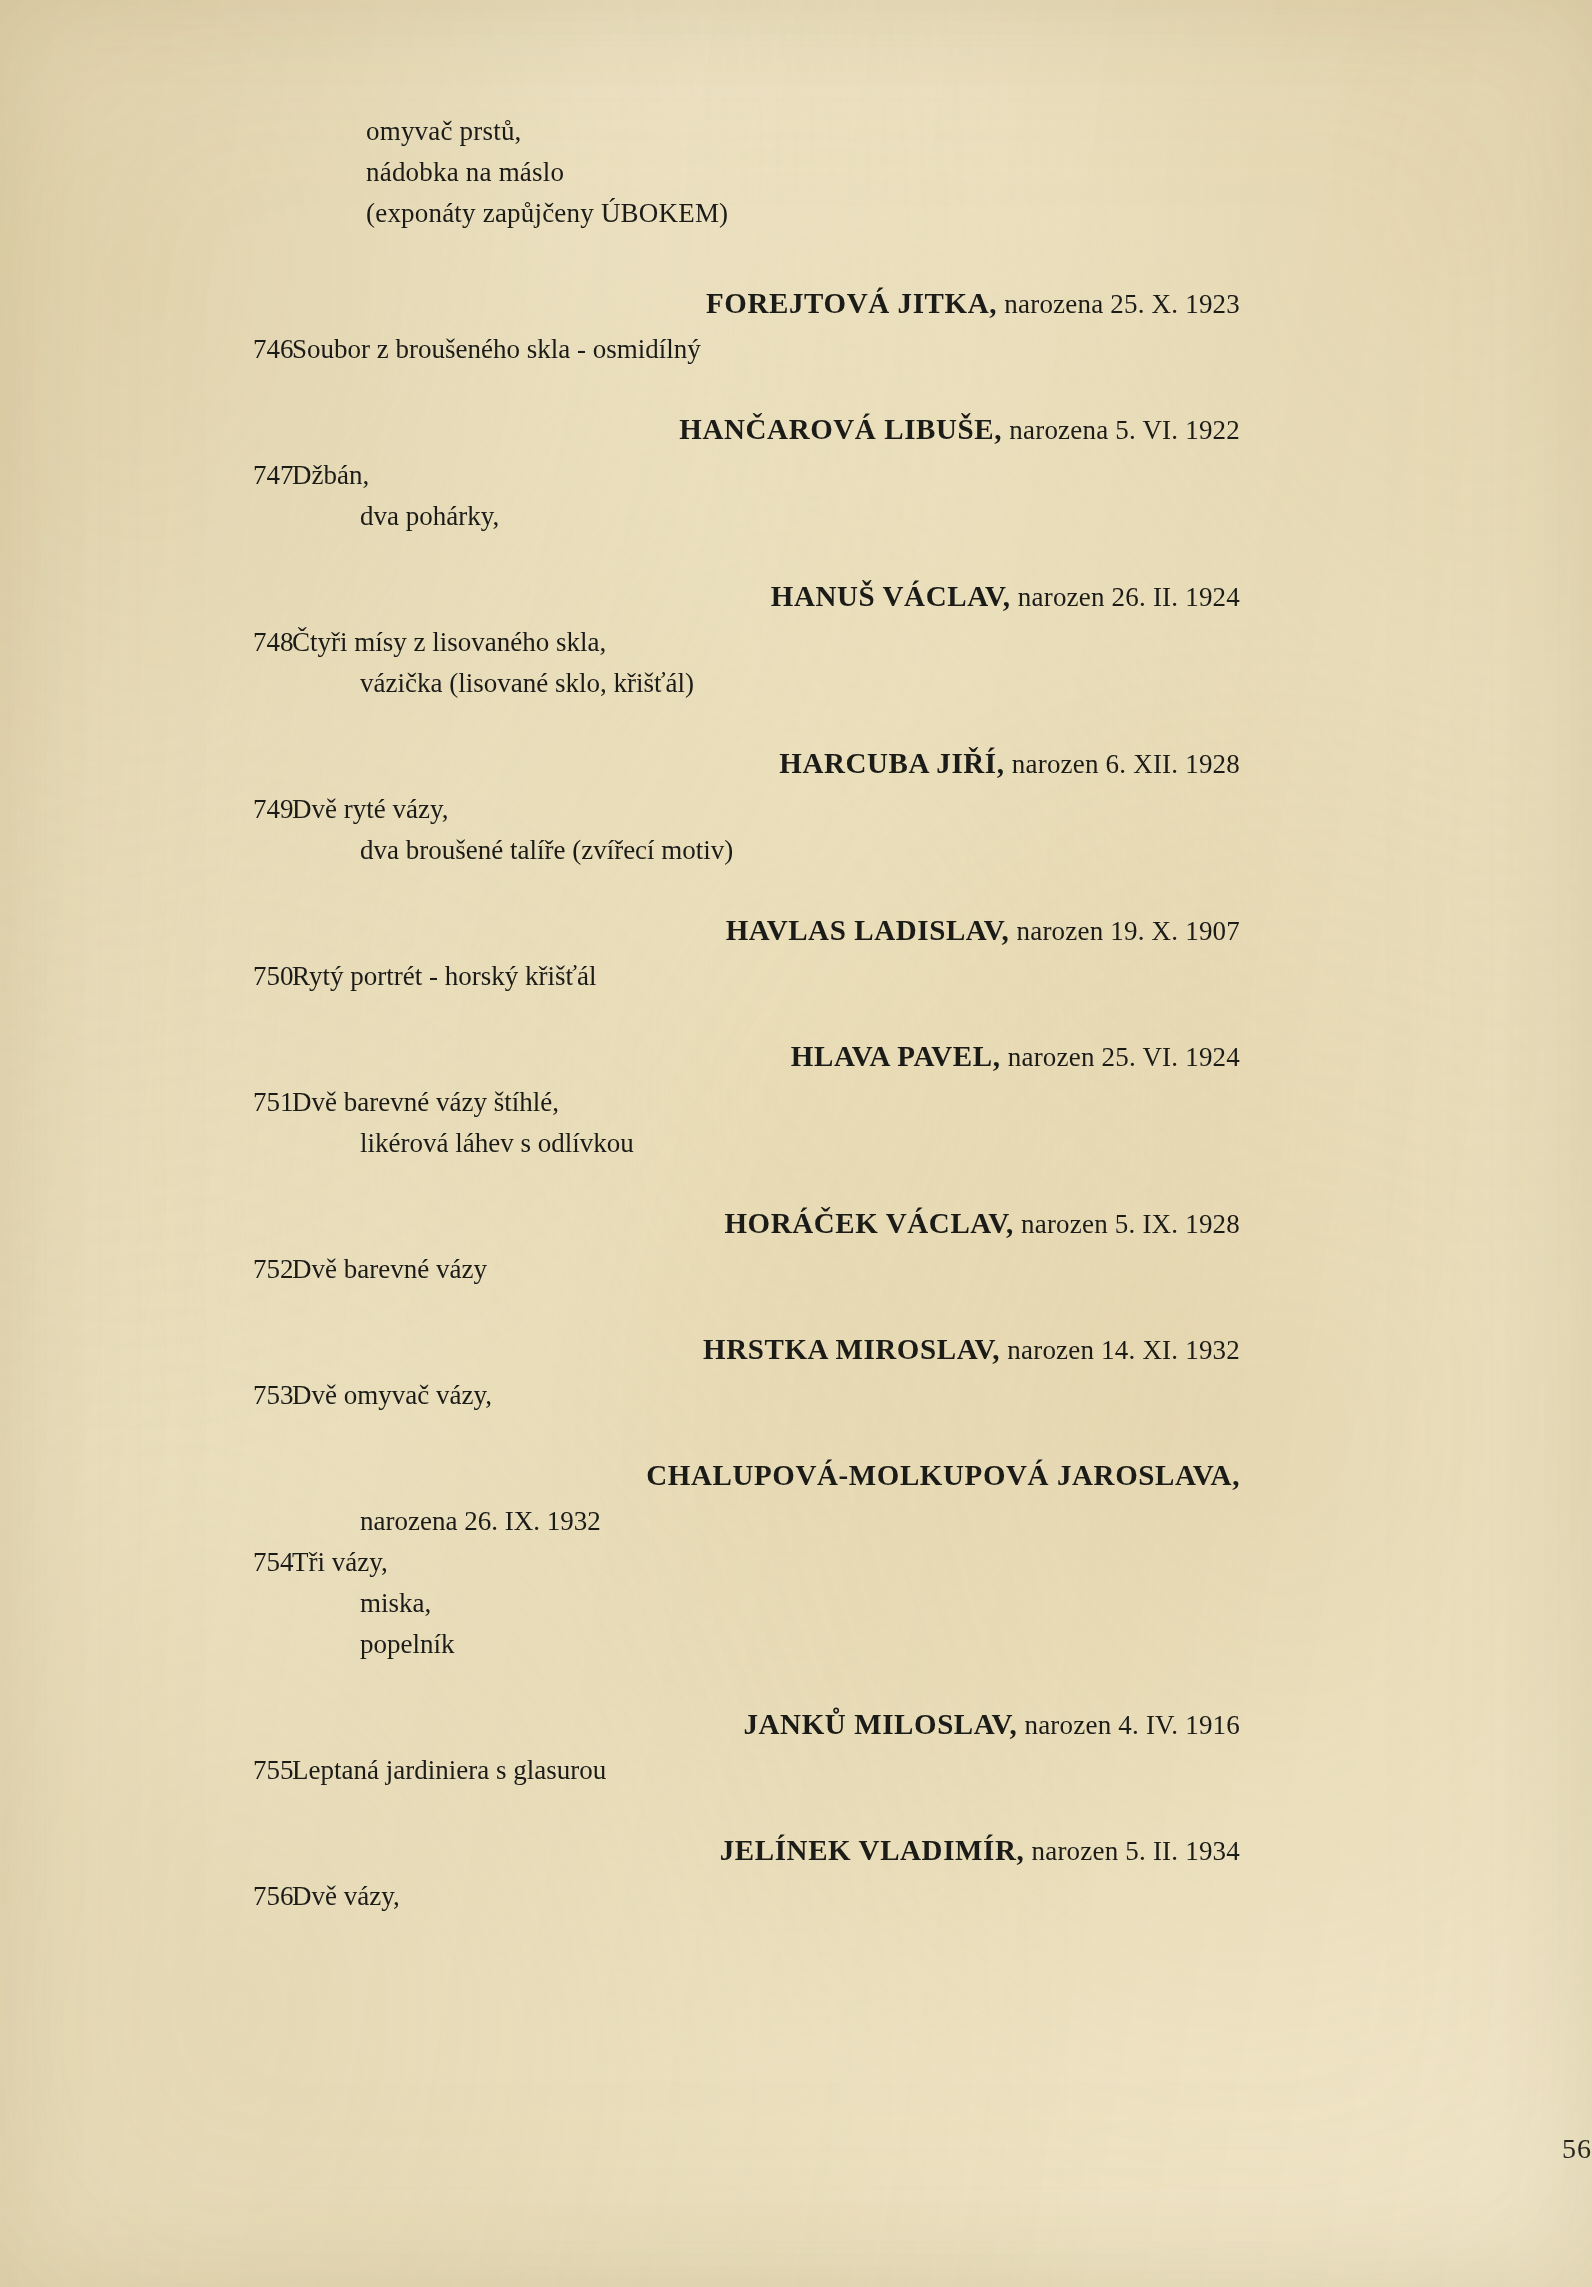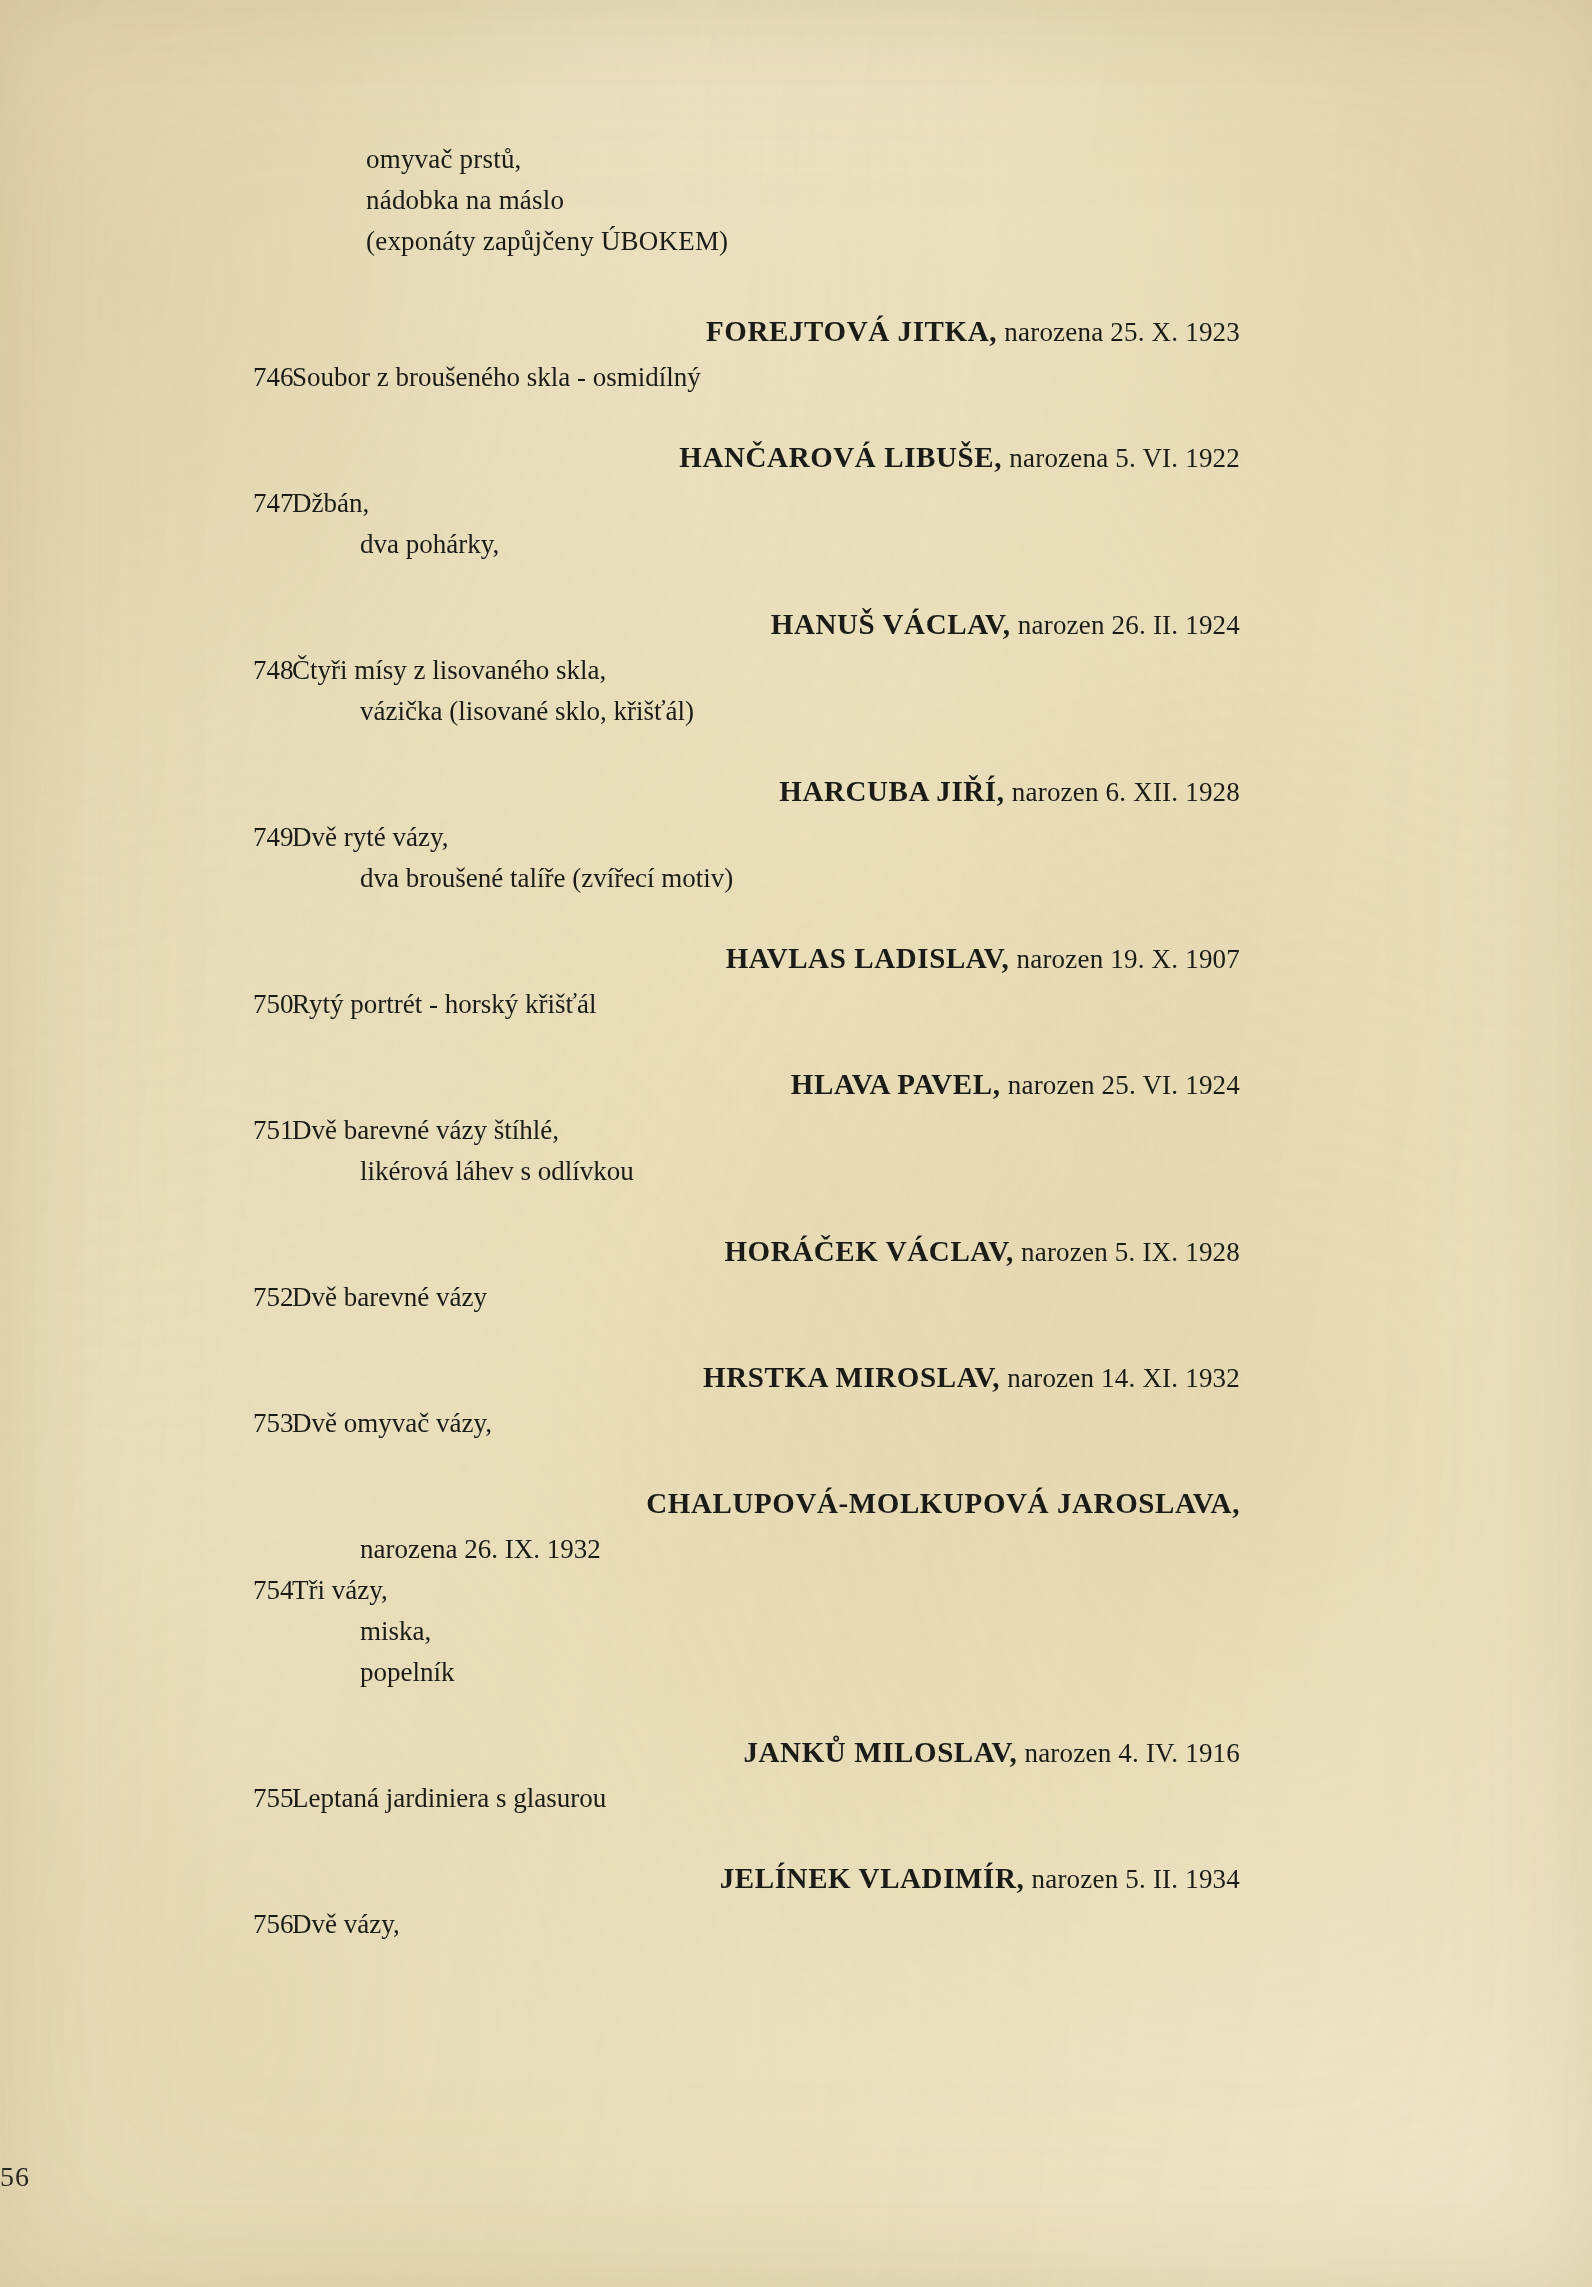--- a/index.html
+++ b/index.html
@@ -34,21 +34,20 @@
     inset: 0;
     pointer-events: none;
     box-shadow:
       inset 0 0 90px rgba(150,128,80,0.16),
       inset 0 0 239px rgba(165,145,95,0.10);
   }
   .page {
     position: absolute;
     inset: 0;
     padding: 0;
-    margin-top: 28px;
   }
   .content {
     position: absolute;
     left: 185px;
     top: 111px;
     width: 1055px;
   }
   .block {
     margin-bottom: 34px;
   }
@@ -102,21 +101,21 @@
     font-size: 27px;
     line-height: 41px;
     padding-left: 175px;
     white-space: nowrap;
   }
   .pagenum {
     position: absolute;
     left: 0;
     right: 0;
     top: 2133px;
-    text-align: left;
+    text-align: right;
     font-size: 28px;
     letter-spacing: 1px;
   }
 </style>
 </head>
 <body>
 
 <div class="paper-texture"></div>
 
 <div class="page">

